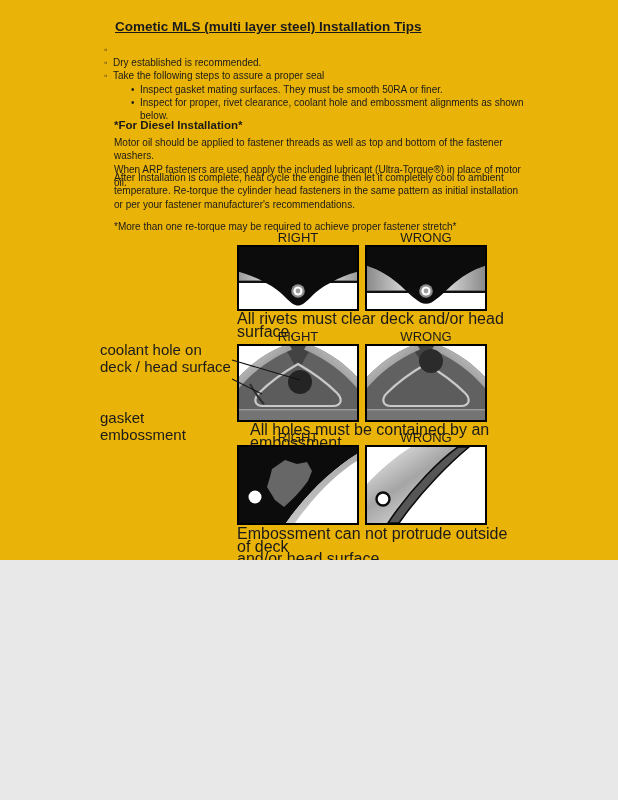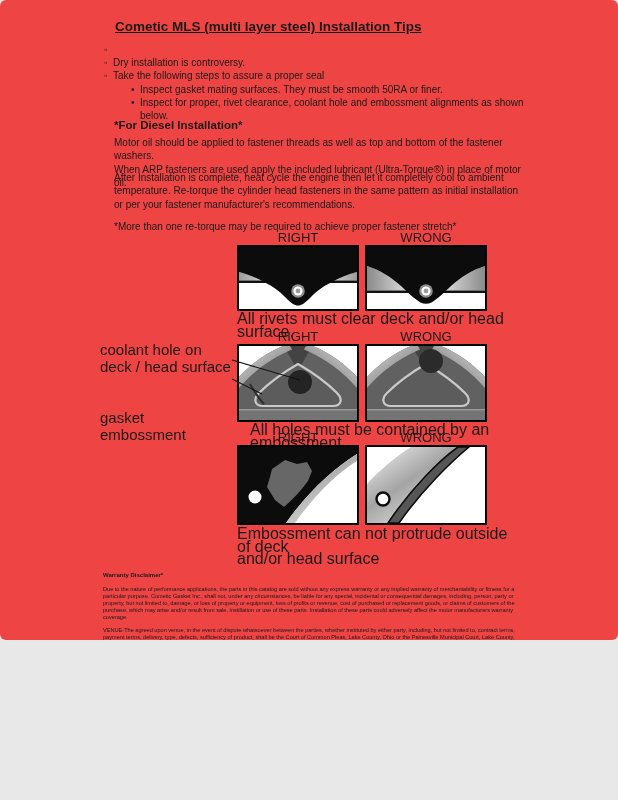--- a/index.html
+++ b/index.html
@@ -1,17 +1,17 @@
 <!DOCTYPE html>
 <html><head>
 <meta charset="utf-8">
 <style>
   html,body{margin:0;padding:0;background:#e8e8e8;}
-  .page{position:relative;width:618px;height:640px;background:#ef4444;overflow:hidden;
-        font-family:"Liberation Sans", sans-serif;color:#1a1a1a;margin:0 auto;border-radius:6px;}
+  .page{position:relative;width:618px;height:560px;background:#eab308;overflow:hidden;
+        font-family:"Liberation Sans", sans-serif;color:#1a1a1a;margin:0 auto;}
   .abs{position:absolute;}
   .title{left:115px;top:19px;font-size:13.5px;font-weight:bold;text-decoration:underline;white-space:nowrap;}
   .tips{left:104px;top:43px;font-size:10px;line-height:13.2px;width:430px;}
   .tip-row{display:flex;}
   .tip-glyph{width:9px;flex:0 0 9px;text-align:left;}
   .tip-sub{margin-left:27px;}
   .diesel-heading{left:114px;top:119px;font-size:11.5px;font-weight:bold;}
   .para{left:114px;font-size:10px;line-height:13.4px;width:420px;white-space:pre-line;}
   .fig-label{font-size:13px;text-align:center;width:122px;}
   .fig-box{width:118px;height:auto;border:2px solid #000;background:#fff;line-height:0;}
@@ -29,21 +29,21 @@
 <div class="page">
 
   <div class="abs title">Cometic MLS (multi layer steel) Installation Tips</div>
 
   <div class="abs tips">
     <div class="tip-row">
       <span class="tip-glyph">◦</span>
     </div>
     <div class="tip-row">
       <span class="tip-glyph">◦</span>
-      <span>Dry installation is controversy.</span>
+      <span>Dry established is recommended.</span>
     </div>
     <div class="tip-row">
       <span class="tip-glyph">◦</span>
       <span>Take the following steps to assure a proper seal</span>
     </div>
     <div class="tip-row tip-sub">
       <span class="tip-glyph">•</span>
       <span>Inspect gasket mating surfaces.  They must be smooth 50RA or finer.</span>
     </div>
     <div class="tip-row tip-sub">

